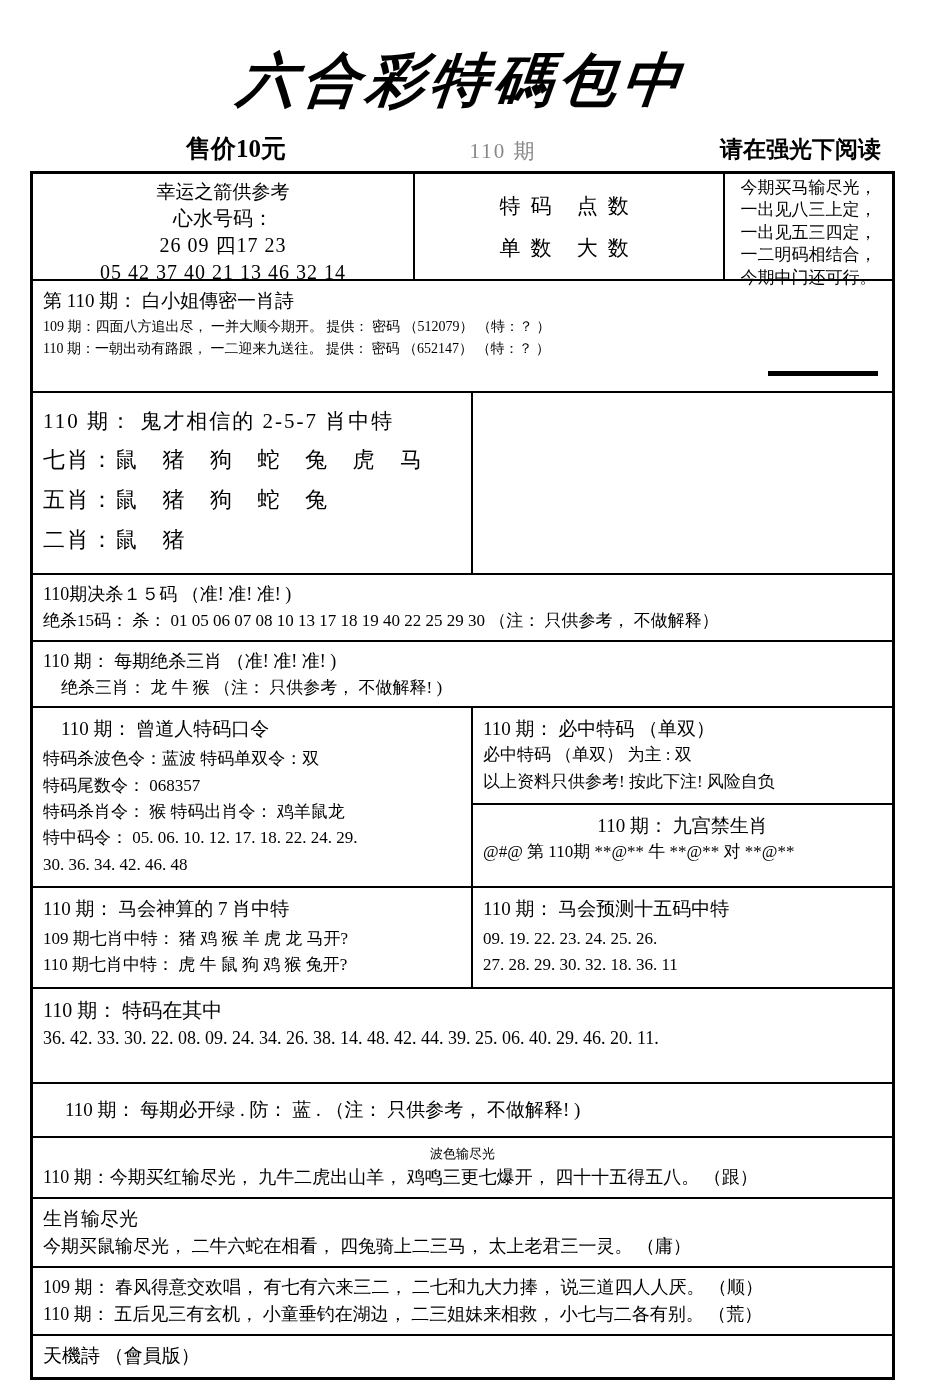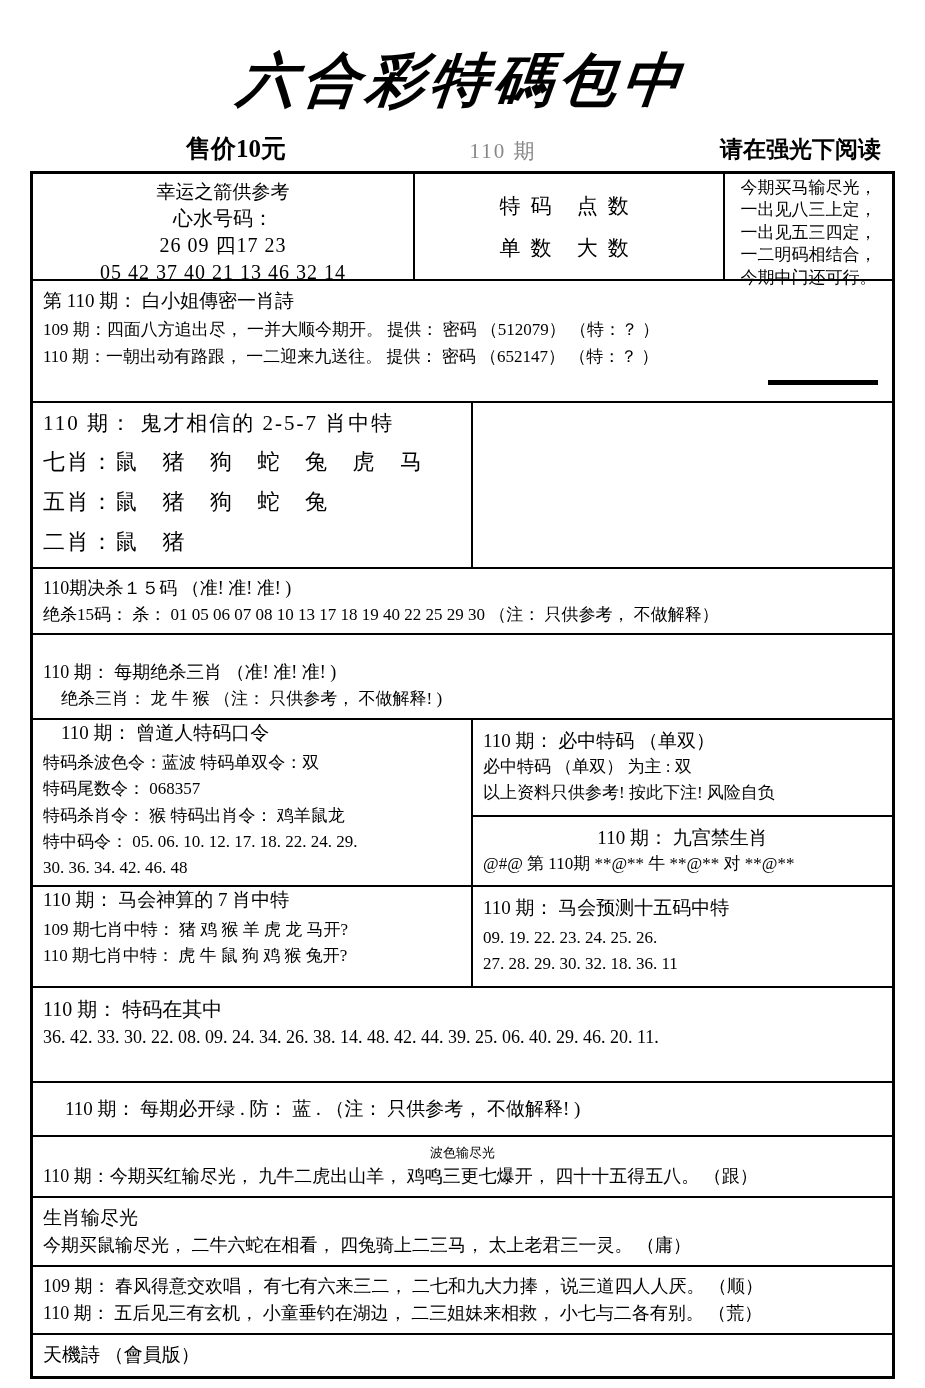--- a/index.html
+++ b/index.html
@@ -51,27 +51,27 @@
   .hdr .c1 .l2{font-size:20px;}
   .hdr .c1 .nums{font-size:20px;letter-spacing:1px;}
   .hdr .c2{width:310px;display:flex;flex-direction:column;justify-content:center;align-items:center;font-size:21px;line-height:2.0;}
   .hdr .c2 span{letter-spacing:10px;}
   .hdr .c3{flex:1;text-align:center;font-size:17px;line-height:1.32;padding-top:3px;}
 
   .block{padding:6px 10px;font-size:18px;line-height:1.5;}
 
   
   .two{display:flex;}
-  .two .left{width:440px;border-right:2px solid #000;padding:0 10px;box-sizing:border-box;}
+  .two .left{width:440px;border-right:2px solid #000;padding:8px 10px;box-sizing:border-box;}
   .two .right{flex:1;padding:8px 10px;box-sizing:border-box;}
 
   .bigline{font-size:21px;margin:6px 0;letter-spacing:2px;}
   .xiao{font-size:22px;letter-spacing:10px;margin:10px 0 10px 0;}
   .xiaolabel{letter-spacing:2px;}
-  .smline{font-size:17px;line-height:1.6;}
+  .smline{font-size:14px;line-height:1.6;}
   .smline2{font-size:17px;line-height:1.55;}
 
   .hr-mark{
     display:inline-block;width:110px;height:5px;background:#000;
     vertical-align:middle;
   }
   .indent{padding-left:18px;}
 </style>
 </head>
 <body>
@@ -135,21 +135,21 @@
     </div>
 
     <div class="row">
       <div class="block" style="width:100%;">
         <div style="font-size:18px;">110期决杀１５码 （准! 准! 准! )</div>
         <div style="font-size:17px;">绝杀15码：  杀： 01 05 06 07 08 10 13 17 18 19 40 22 25 29 30  （注： 只供参考， 不做解释）</div>
       </div>
     </div>
 
     <div class="row">
-      <div class="block" style="width:100%;margin-top:18px;">
+      <div class="block" style="width:100%;">
         <div style="font-size:18px;">110 期：  每期绝杀三肖  （准! 准! 准! )</div>
         <div style="font-size:17px;" class="indent">绝杀三肖：    龙 牛 猴  （注： 只供参考， 不做解释! )</div>
       </div>
     </div>
 
     <div class="row two">
       <div class="left">
         <div style="font-size:19px;margin-bottom:4px;padding-left:18px;">110 期：  曾道人特码口令</div>
         <div class="smline2">特码杀波色令：蓝波  特码单双令：双</div>
         <div class="smline2">特码尾数令：  068357</div>

